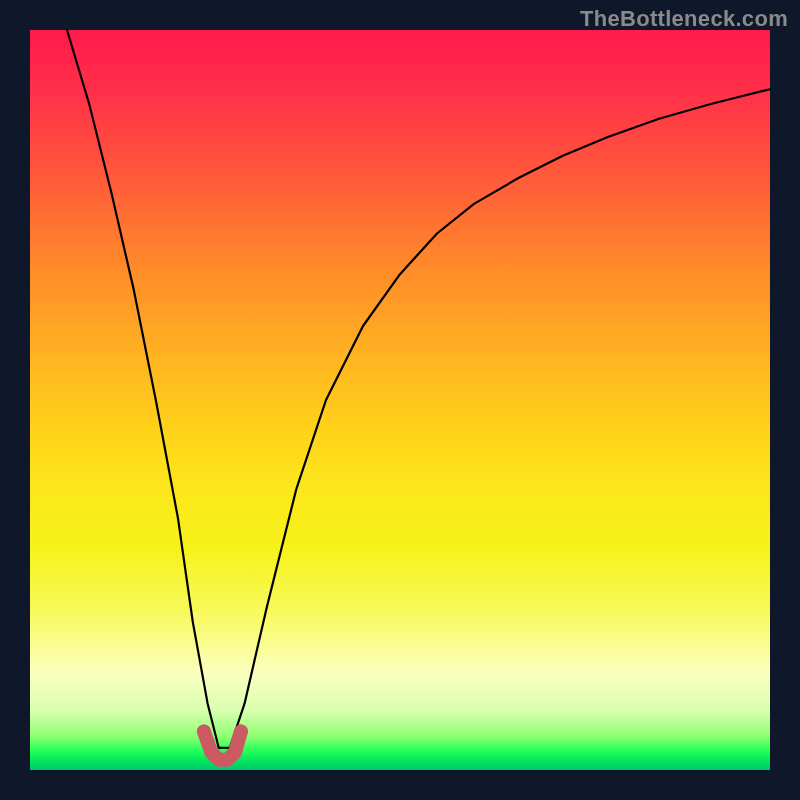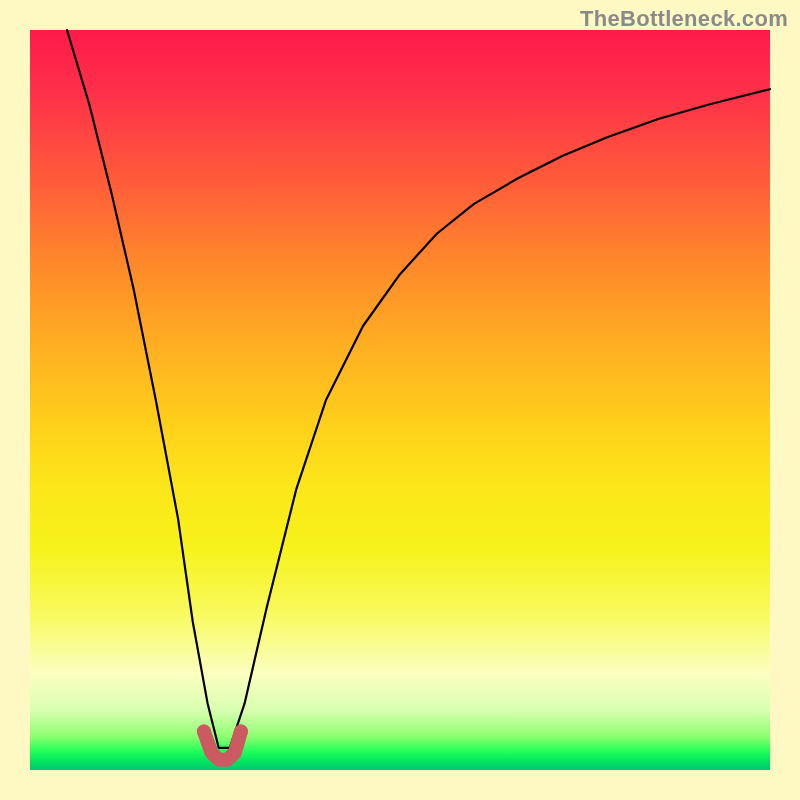--- a/index.html
+++ b/index.html
@@ -1,20 +1,20 @@
 <!DOCTYPE html>
 <html><head>
 <meta charset="utf-8">
 <style>
   * { margin: 0; padding: 0; box-sizing: border-box; }
   html, body { width: 800px; height: 800px; overflow: hidden; background: #000; }
   .frame {
     width: 800px;
     height: 800px;
-    background: #fef9c3;
+    background: #0f172a;
     position: relative;
     padding-left: 32px;
   }
   .plot-area {
     position: absolute;
     left: 30px;
     top: 30px;
     width: 740px;
     height: 740px;
     background: linear-gradient(to bottom,

